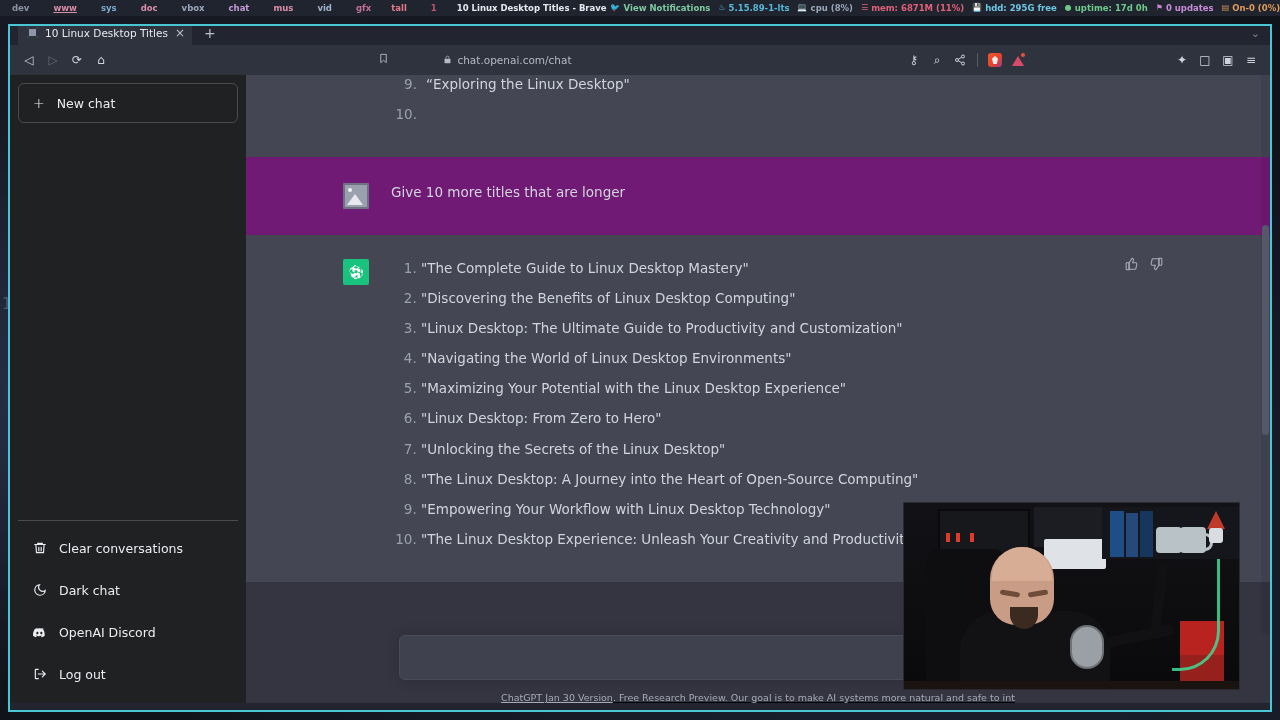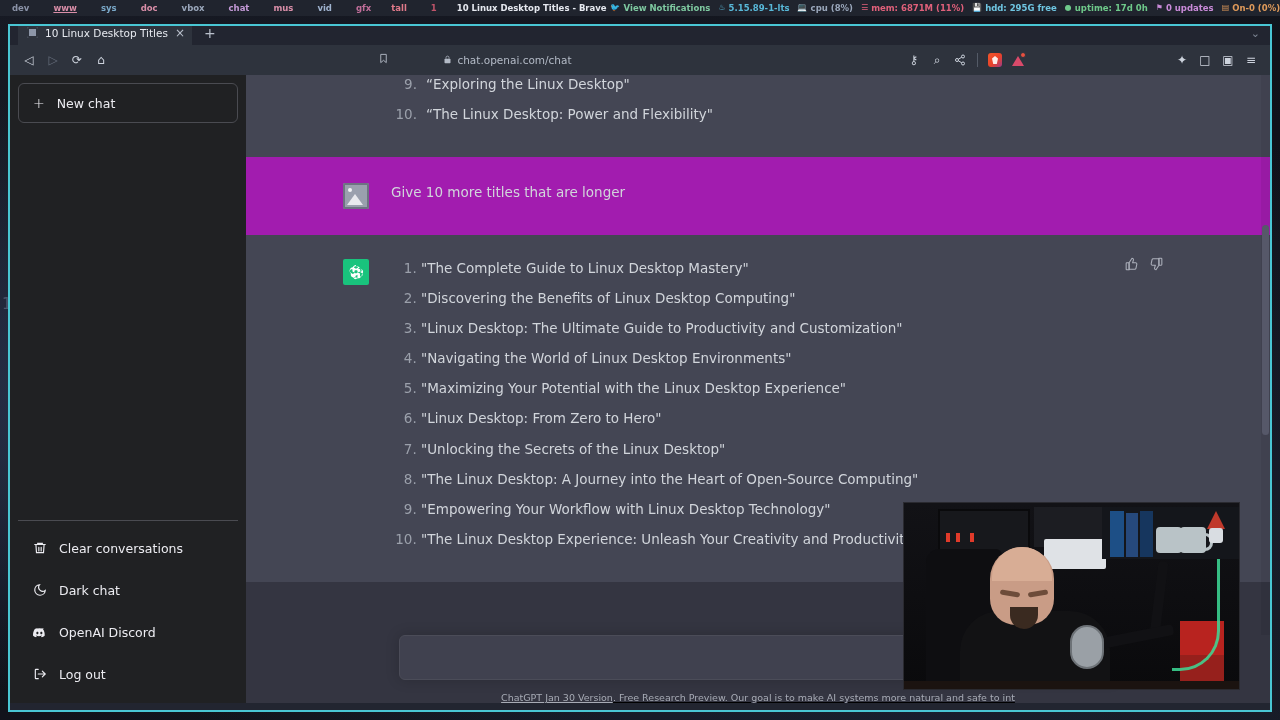--- a/index.html
+++ b/index.html
@@ -143,21 +143,21 @@
 
   
   #convo-col { flex: 1; position: relative; display: flex; flex-direction: column; min-width: 0; }
   #scroll-area { flex: 1; overflow: hidden; position: relative; }
   .msg { display: flex; }
   .msg-inner {
     display: flex; gap: 22px; width: 100%;
     max-width: 830px; margin: 0 auto; padding: 22px 56px 22px 0;
     position: relative;
   }
-  .msg.user { background: #a21caf; }
+  .msg.user { background: #701a75; }
   .msg.bot  { background: #444654; }
   .avatar { width: 26px; height: 26px; flex-shrink: 0; border-radius: 2px; }
   .avatar.user {
     background: #9aa0ae;
     box-shadow: inset 0 0 0 2px #6d7382;
     position: relative; overflow: hidden;
   }
   .avatar.user::before {
     content:""; position:absolute; left:4px; bottom:4px;
     border-left:8px solid transparent; border-right:8px solid transparent;
@@ -442,21 +442,20 @@
           <div class="msg-inner">
             <div class="avatar" style="visibility:hidden"></div>
             <div class="msg-body">
               <ol class="titles">
                 <li>
                     <span class="num"></span>
                     <span>“Exploring the Linux Desktop"</span>
                   </li>
                 <li>
                     <span class="num"></span>
-                    <span>“The Linux Desktop: Power and Flexibility"</span>
                   </li>
               </ol>
             </div>
           </div>
         </div>
 
         <div class="msg user">
           <div class="msg-inner" style="padding-top:26px;padding-bottom:26px">
             <div class="avatar user"></div>
             <div class="msg-body">Give 10 more titles that are longer</div>

